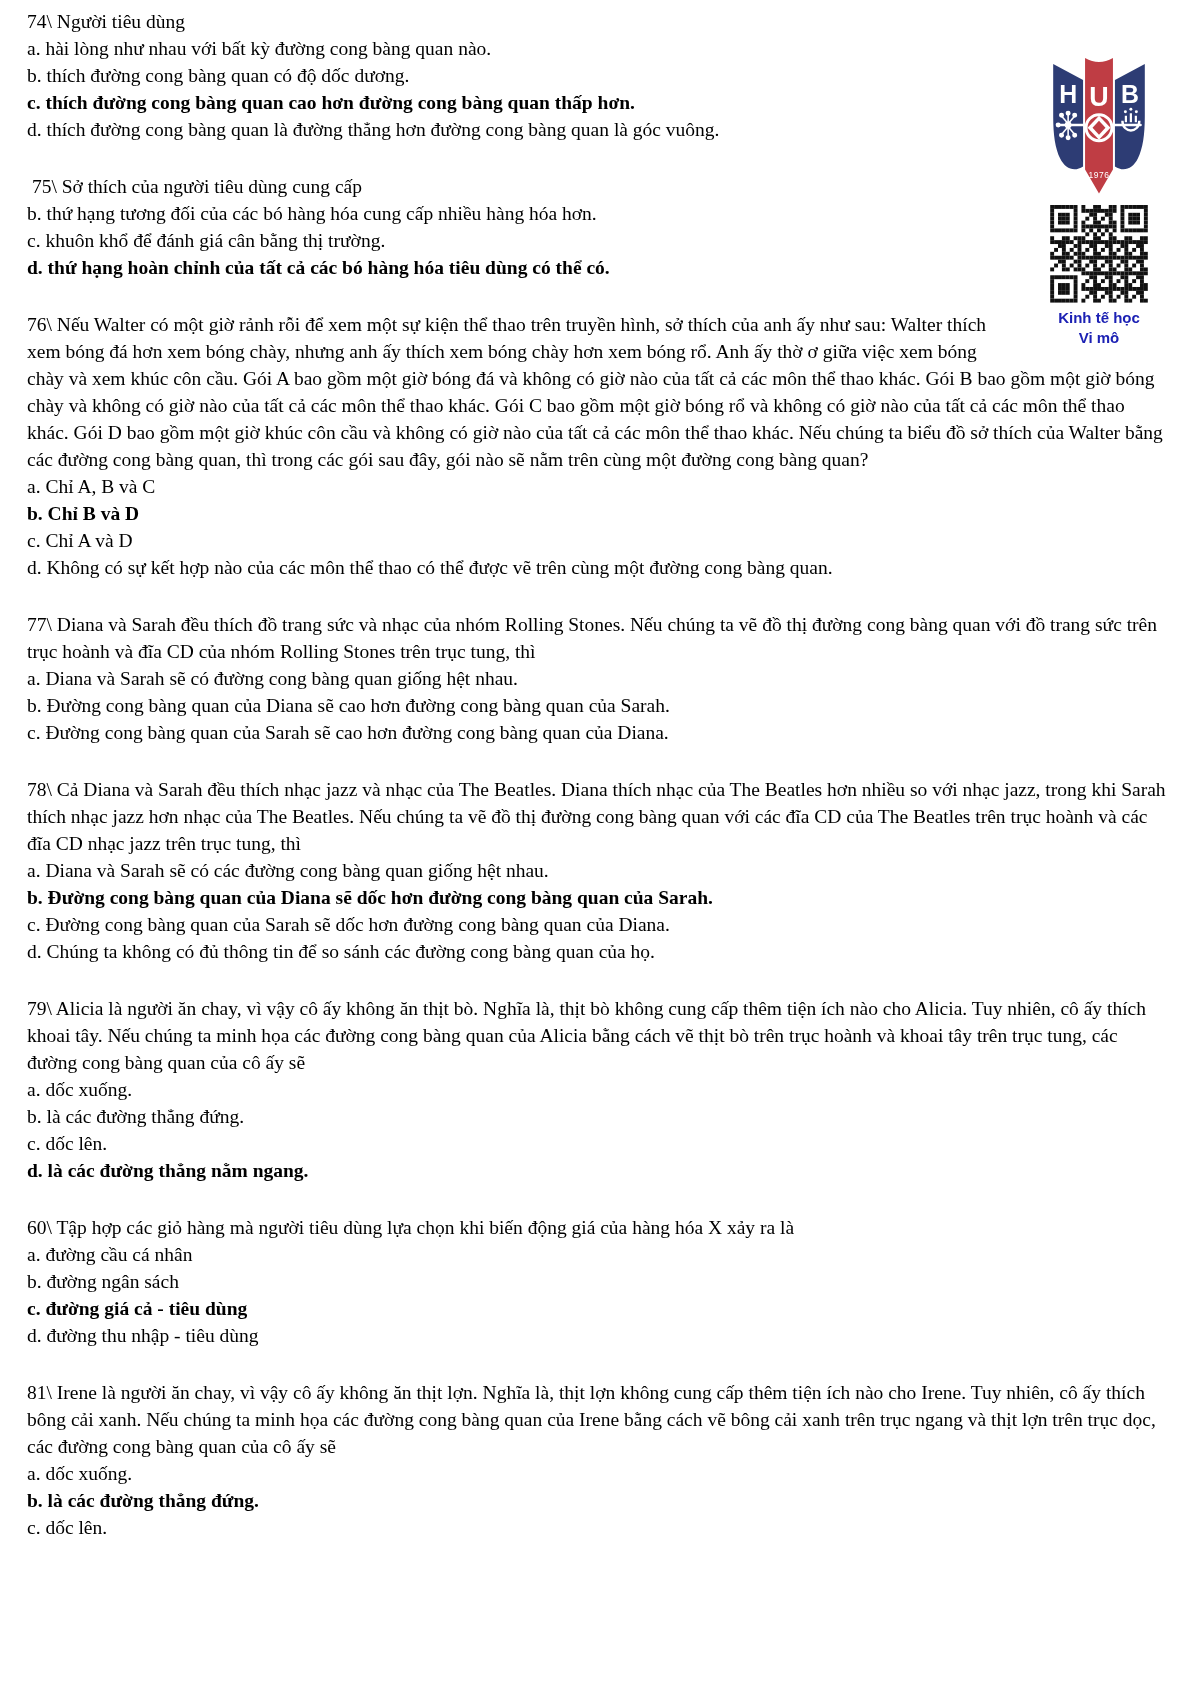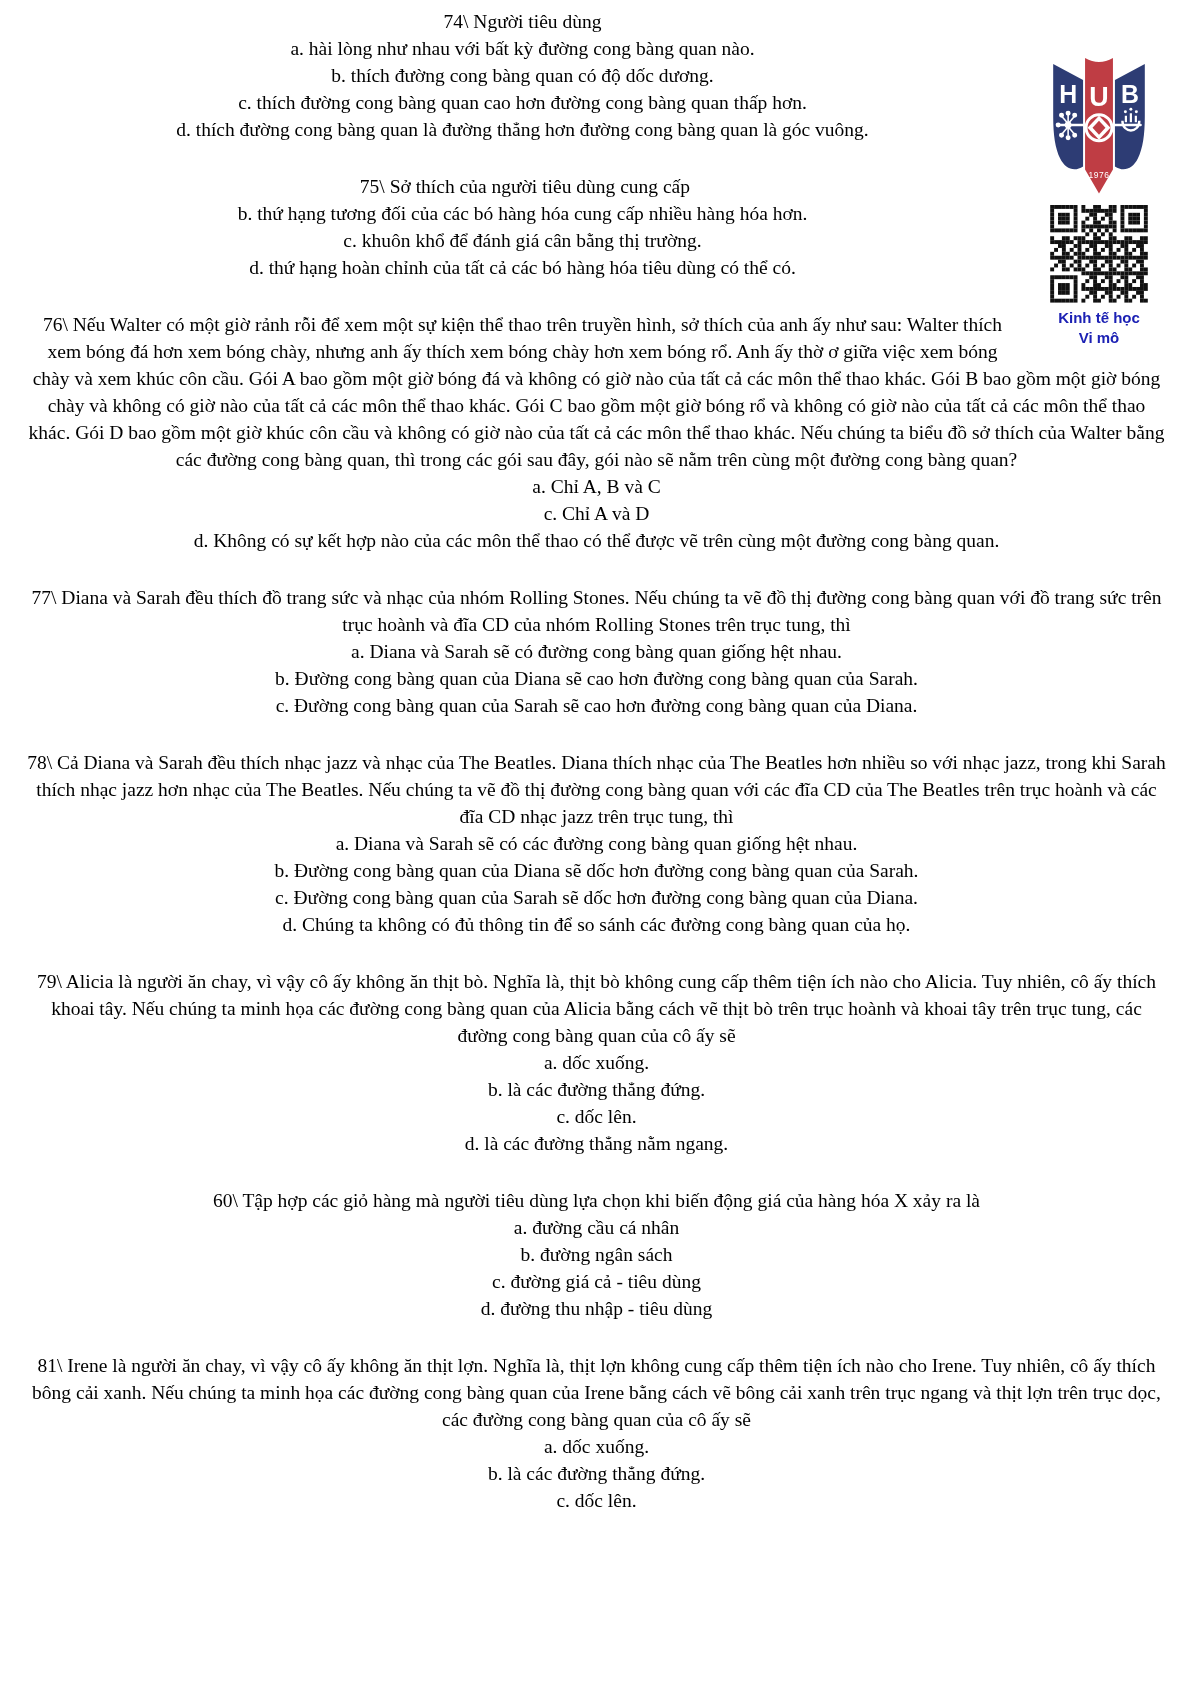--- a/index.html
+++ b/index.html
@@ -38,23 +38,22 @@
     font-weight: bold;
     font-size: 15px;
     line-height: 20px;
     color: #1c21b4;
   }
   .question { margin: 0 0 30px 0; }
   .question:last-child { margin-bottom: 12px; }
   .line {
     margin: 0;
     white-space: pre-wrap;
-    text-align: center;
   }
-  .bold { font-weight: normal; }
+  .bold { font-weight: bold; }
   .logo-letter {
     font-family: "Liberation Sans", sans-serif;
     font-weight: bold;
   }
 </style>
 </head>
 <body>
 
 <div class="page">
 
@@ -483,20 +482,21 @@
       </div>
       <div class="question">
         <p class="line"> 75\ Sở thích của người tiêu dùng cung cấp</p>
         <p class="line">b. thứ hạng tương đối của các bó hàng hóa cung cấp nhiều hàng hóa hơn.</p>
         <p class="line">c. khuôn khổ để đánh giá cân bằng thị trường.</p>
         <p class="line bold">d. thứ hạng hoàn chỉnh của tất cả các bó hàng hóa tiêu dùng có thể có.</p>
       </div>
       <div class="question">
         <p class="line">76\ Nếu Walter có một giờ rảnh rỗi để xem một sự kiện thể thao trên truyền hình, sở thích của anh ấy như sau: Walter thích xem bóng đá hơn xem bóng chày, nhưng anh ấy thích xem bóng chày hơn xem bóng rổ. Anh ấy thờ ơ giữa việc xem bóng chày và xem khúc côn cầu. Gói A bao gồm một giờ bóng đá và không có giờ nào của tất cả các môn thể thao khác. Gói B bao gồm một giờ bóng chày và không có giờ nào của tất cả các môn thể thao khác. Gói C bao gồm một giờ bóng rổ và không có giờ nào của tất cả các môn thể thao khác. Gói D bao gồm một giờ khúc côn cầu và không có giờ nào của tất cả các môn thể thao khác. Nếu chúng ta biểu đồ sở thích của Walter bằng các đường cong bàng quan, thì trong các gói sau đây, gói nào sẽ nằm trên cùng một đường cong bàng quan?</p>
         <p class="line">a. Chỉ A, B và C</p>
+        <p class="line bold">b. Chỉ B và D</p>
         <p class="line">c. Chỉ A và D</p>
         <p class="line">d. Không có sự kết hợp nào của các môn thể thao có thể được vẽ trên cùng một đường cong bàng quan.</p>
       </div>
       <div class="question">
         <p class="line">77\ Diana và Sarah đều thích đồ trang sức và nhạc của nhóm Rolling Stones. Nếu chúng ta vẽ đồ thị đường cong bàng quan với đồ trang sức trên trục hoành và đĩa CD của nhóm Rolling Stones trên trục tung, thì</p>
         <p class="line">a. Diana và Sarah sẽ có đường cong bàng quan giống hệt nhau.</p>
         <p class="line">b. Đường cong bàng quan của Diana sẽ cao hơn đường cong bàng quan của Sarah.</p>
         <p class="line">c. Đường cong bàng quan của Sarah sẽ cao hơn đường cong bàng quan của Diana.</p>
       </div>
       <div class="question">

